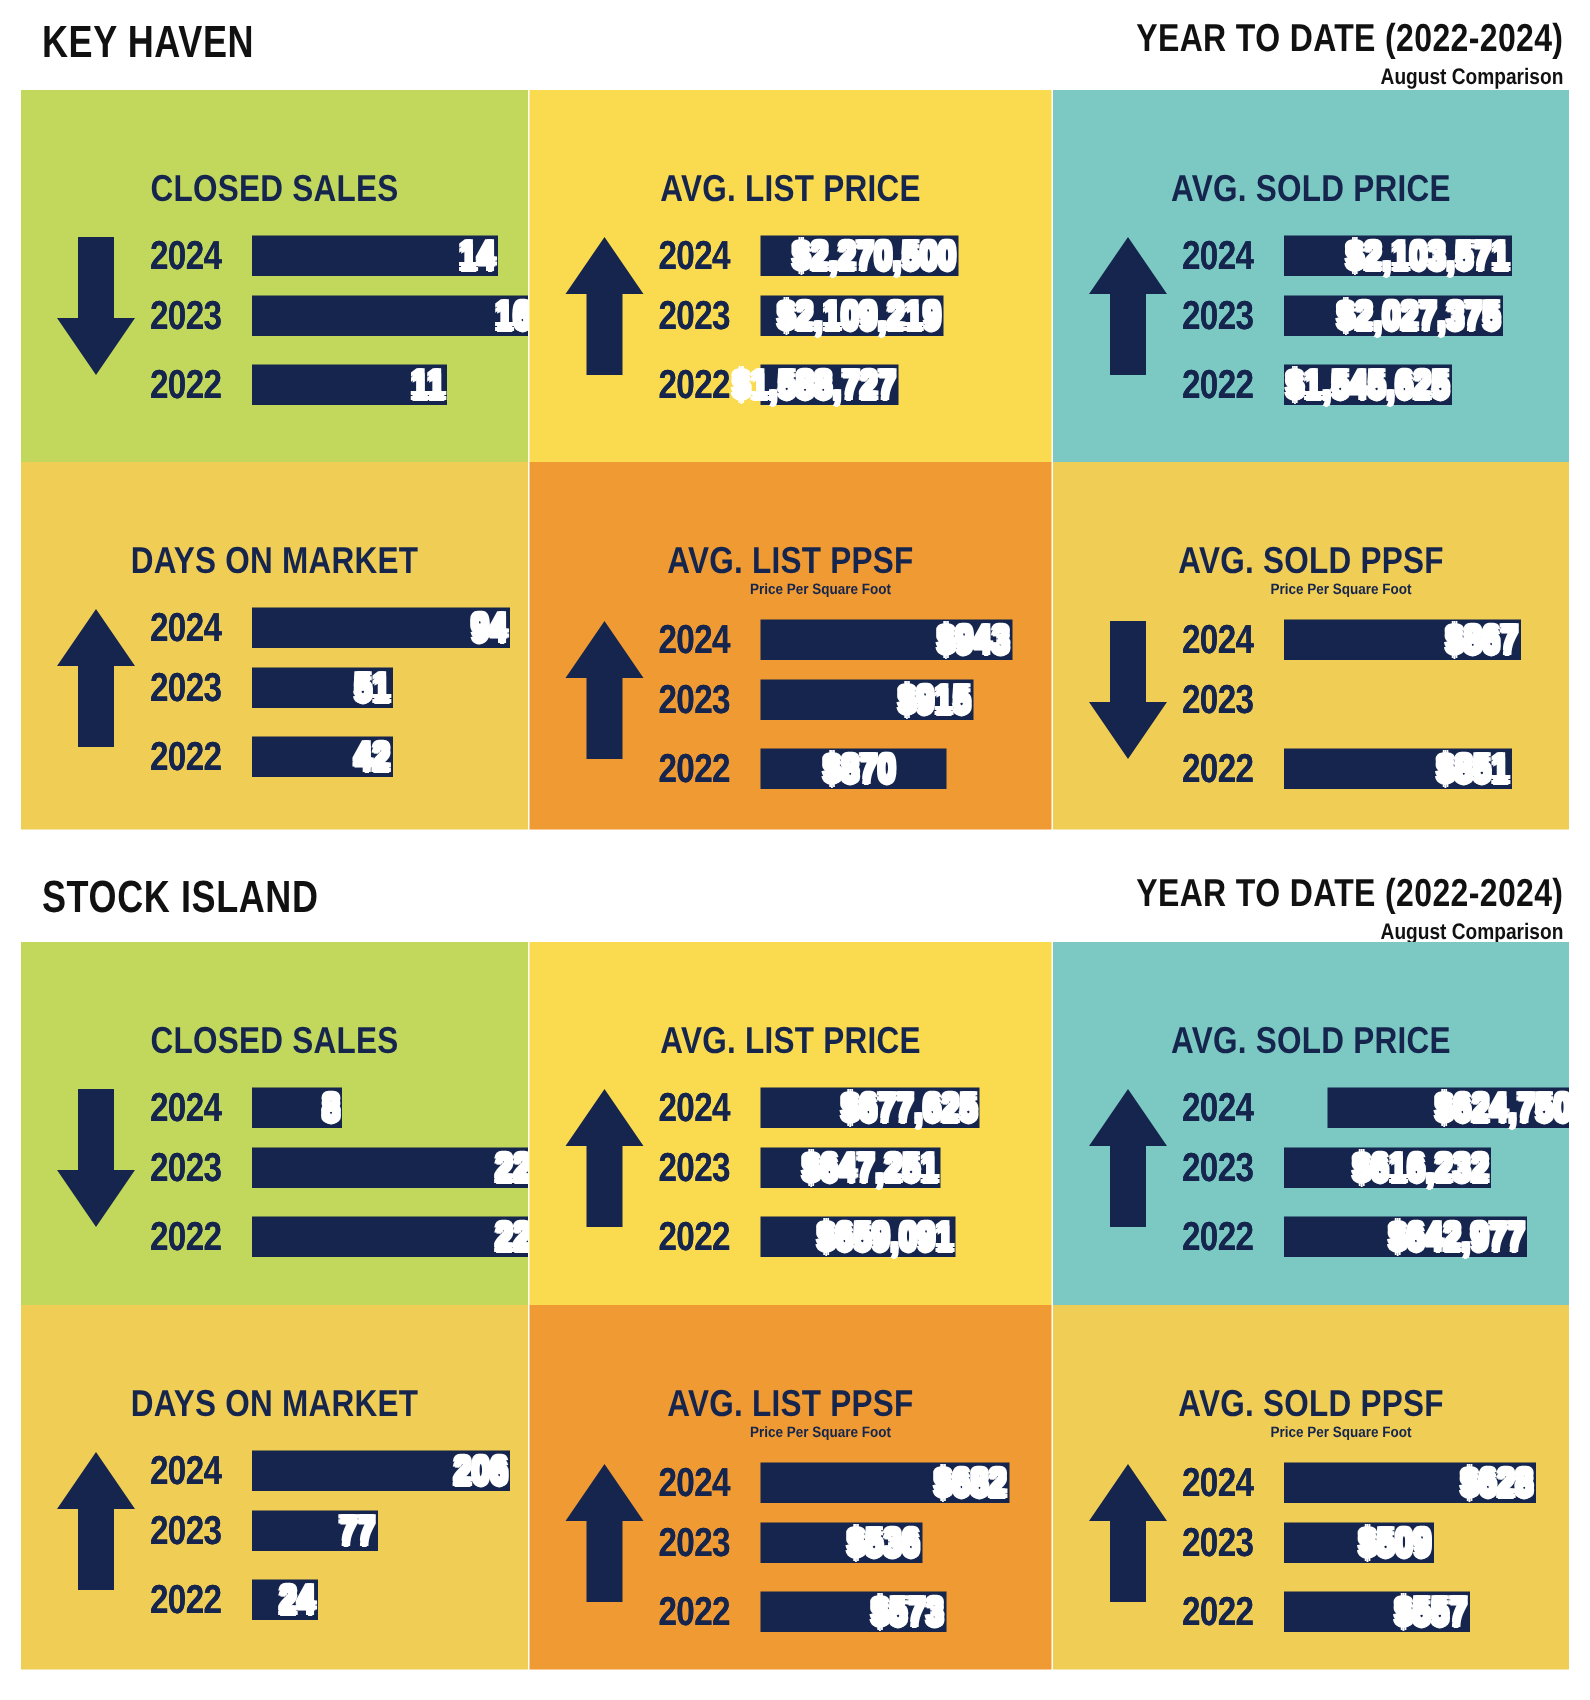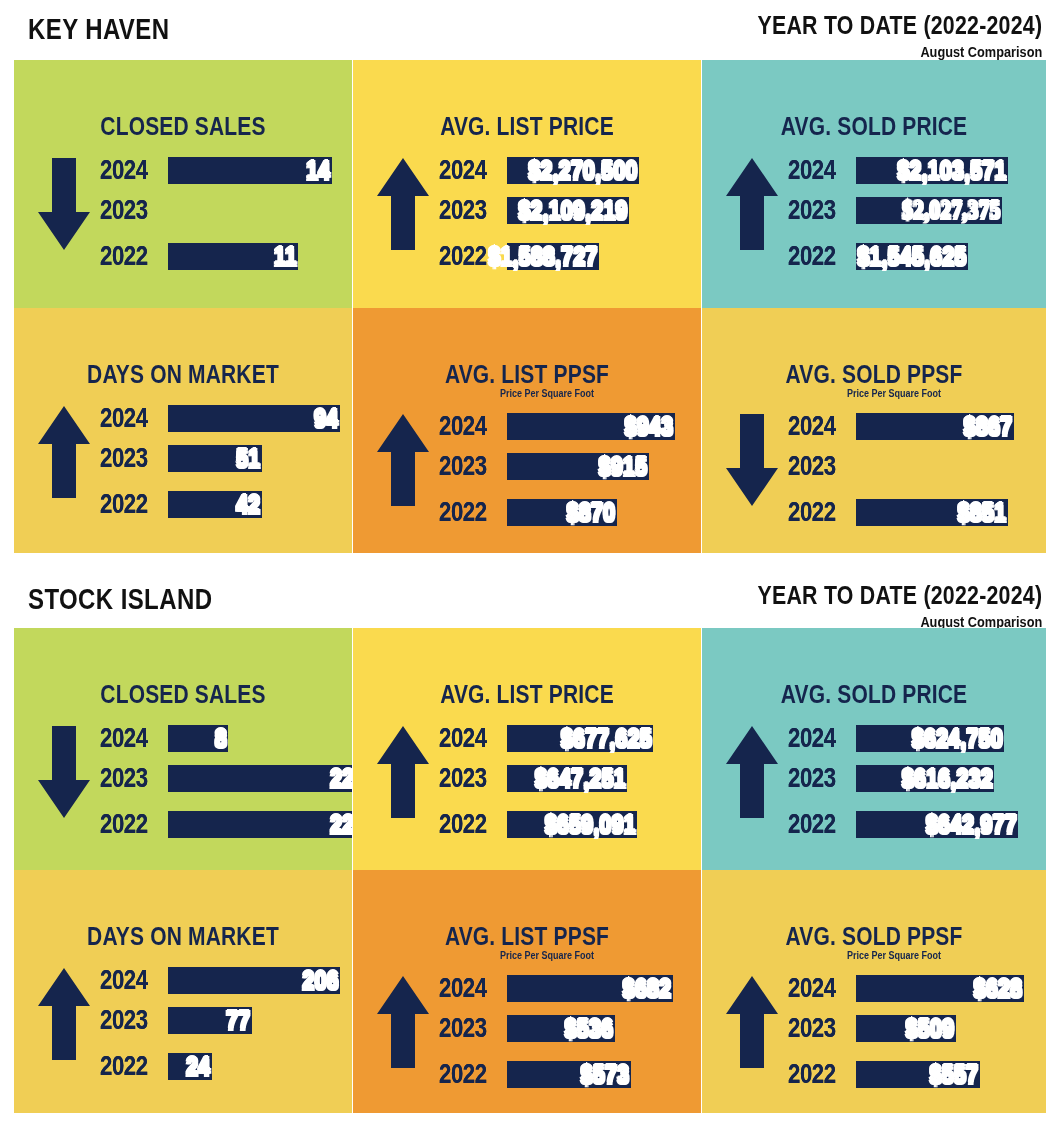--- a/index.html
+++ b/index.html
@@ -118,20 +118,23 @@
             </div>
             <div class="bars" style="left: 86px; top: 92px; width: 308px;">
               <div class="bar-row" style="margin-bottom: 4px;">
                 <div class="yr">2024</div>
                 <div class="bar" style="width: 164px;">
                   <span class="val">14</span>
                 </div>
               </div>
               <div class="bar-row" style="margin-bottom: 10px;">
                 <div class="yr">2023</div>
+                <div class="bar" style="width: 188px;">
+                  <span class="val">16</span>
+                </div>
               </div>
               <div class="bar-row" style="margin-bottom: 4px;">
                 <div class="yr">2022</div>
                 <div class="bar" style="width: 130px;">
                   <span class="val">11</span>
                 </div>
               </div>
             </div>
           </div>
           <div class="panel p1" style="background: rgb(250, 218, 78); height: 248px;">
@@ -171,21 +174,21 @@
             </div>
             <div class="bars" style="left: 86px; top: 92px; width: 308px;">
               <div class="bar-row" style="margin-bottom: 4px;">
                 <div class="yr">2024</div>
                 <div class="bar" style="width: 152px;">
                   <span class="val">$2,103,571</span>
                 </div>
               </div>
               <div class="bar-row" style="margin-bottom: 10px;">
                 <div class="yr">2023</div>
-                <div class="bar" style="width: 146px; font-family: Liberation Serif, serif;">
+                <div class="bar" style="width: 146px;">
                   <span class="val">$2,027,375</span>
                 </div>
               </div>
               <div class="bar-row" style="margin-bottom: 4px;">
                 <div class="yr">2022</div>
                 <div class="bar" style="width: 112px;">
                   <span class="val">$1,545,625</span>
                 </div>
               </div>
             </div>
@@ -236,21 +239,21 @@
                 </div>
               </div>
               <div class="bar-row" style="margin-bottom: 10px;">
                 <div class="yr">2023</div>
                 <div class="bar" style="width: 142px;">
                   <span class="val">$915</span>
                 </div>
               </div>
               <div class="bar-row" style="margin-bottom: 4px;">
                 <div class="yr">2022</div>
-                <div class="bar" style="width: 110px;">
+                <div class="bar" style="width: 124px; justify-content: center;">
                   <span class="val">$870</span>
                 </div>
               </div>
             </div>
           </div>
           <div class="panel p2" style="background: rgb(240, 206, 85); height: 245px;">
             <div class="panel-title" style="top: 52px;">AVG. SOLD PPSF</div>
             <div class="panel-sub off" style="top: 80px;">Price Per Square Foot</div>
             <div class="arrow" style="left: 22px; top: 104px;">
               <svg viewBox="0 0 56 96" xmlns="http://www.w3.org/2000/svg">
@@ -345,21 +348,21 @@
           <div class="panel p2" style="background: rgb(123, 201, 194); height: 242px;">
             <div class="panel-title" style="top: 52px;">AVG. SOLD PRICE</div>
             <div class="arrow" style="left: 22px; top: 96px;">
               <svg viewBox="0 0 56 96" xmlns="http://www.w3.org/2000/svg">
                 <path d="M28 2 L54 40 L40 40 L40 94 L16 94 L16 40 L2 40 Z" fill="#15254d"></path>
               </svg>
             </div>
             <div class="bars" style="left: 86px; top: 92px; width: 308px;">
               <div class="bar-row" style="margin-bottom: 4px;">
                 <div class="yr">2024</div>
-                <div class="bar" style="width: 148px;">
+                <div class="bar" style="width: 164px; margin-left: 29px;">
                   <span class="val">$624,750</span>
                 </div>
               </div>
               <div class="bar-row" style="margin-bottom: 10px;">
                 <div class="yr">2023</div>
                 <div class="bar" style="width: 138px;">
                   <span class="val">$616,232</span>
                 </div>
               </div>
               <div class="bar-row" style="margin-bottom: 4px;">

